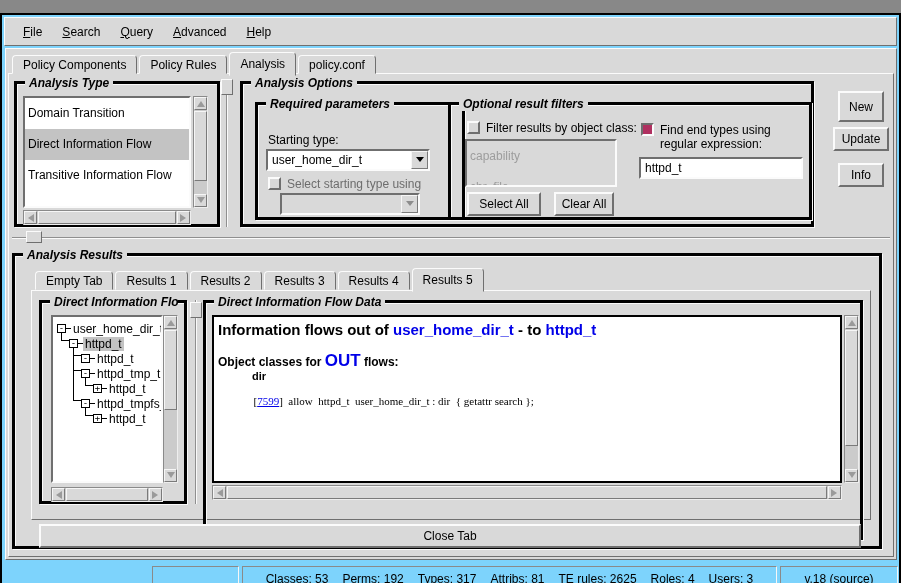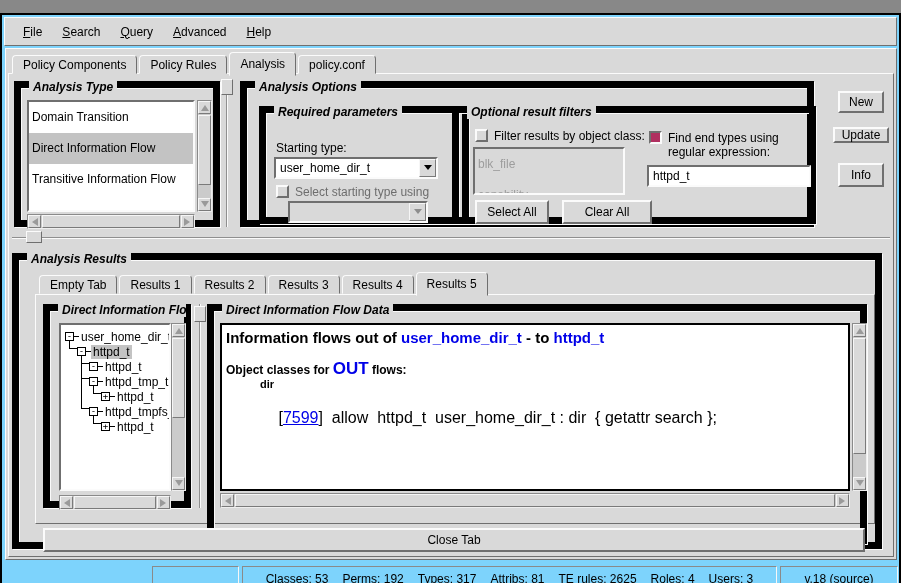--- a/index.html
+++ b/index.html
@@ -4,21 +4,21 @@
 <style>
   * { margin:0; padding:0; box-sizing:border-box; }
   html,body { background:#888; }
   #window {
     position:relative; width:901px; height:583px; margin:13px auto;
     background:#7dd3fc; border:2px solid #000; overflow:hidden;
     font-family:"Liberation Sans", sans-serif; font-size:12px; color:#000;
   }
   .abs { position:absolute; }
   .raised1 { border:1px solid; border-color:#fbfbfb #6f6f6f #6f6f6f #fbfbfb; background:#d9d9d9; }
-  .lframe { position:absolute; border:7px solid #000000; box-shadow: inset 1px 1px 0 #fafafa, 1px 1px 0 #fafafa; }
+  .lframe { position:absolute; border:3px solid #000000; box-shadow: inset 1px 1px 0 #fafafa, 1px 1px 0 #fafafa; }
   .legend { position:absolute; top:-8px; left:8px; background:#d9d9d9; padding:0 4px;
             font-weight:bold; font-style:italic; font-size:12px; white-space:nowrap; line-height:14px; }
   .legend.clip { max-width:128px; overflow:hidden; }
   .btn { display:flex; align-items:center; justify-content:center; cursor:default;
          border:2px solid; border-color:#fbfbfb #6f6f6f #6f6f6f #fbfbfb; background:#d9d9d9; font-size:12px; }
   
   .menubar { display:flex; align-items:center; padding-left:8px; }
   .menu-item { padding:4px 10px; white-space:nowrap; }
   .menu-item .u { text-decoration:underline; }
   
@@ -65,21 +65,21 @@
   .trow { position:absolute; height:15px; display:flex; align-items:center; white-space:nowrap; }
   .tbox { width:9px; height:9px; border:1px solid #000; background:#fff; font-size:9px; line-height:7px;
           text-align:center; flex:0 0 9px; font-family:"DejaVu Sans Mono", monospace; }
   .tstem { width:5px; height:1px; background:#000; }
   .tlabel { padding:0 2px; }
   .tlabel.sel { background:#c3c3c3; }
   .tline { position:absolute; background:#000; }
   
   .textarea { position:absolute; background:#fff; border:2px solid #000; overflow:hidden; }
   .blue { color:#0000e8; }
-  .rule-line { font-family:Liberation Sans, sans-serif; font-size:16px; white-space:pre; }
+  .rule-line { font-family:Liberation Serif, serif; font-size:11px; white-space:pre; }
   .rule-line a { color:#0000e8; text-decoration:underline; }
   
   .statseg { position:absolute; height:25px; border:1px solid; border-color:#8a8a8a #f6f6f6 #f6f6f6 #8a8a8a;
              display:flex; align-items:center; justify-content:center; }
   .statseg span { margin:0 7px; white-space:nowrap; }
   input.entry { background:#fff; border:2px solid; border-color:#6f6f6f #fbfbfb #fbfbfb #6f6f6f;
                 font-family:"Liberation Sans", sans-serif; font-size:12px; padding:1px 4px; }
 </style>
 </head>
 <body>
@@ -158,36 +158,35 @@
       </div>
     </div>
 
     <div class="lframe" style="left:205px; top:18px; width:364px; height:118px;">
       <span class="legend">Optional result filters</span>
       <div class="chkrow abs" style="left:16px; top:16px;">
         <span class="chk"></span>
         <span>Filter results by object class:</span>
       </div>
       <div class="listbox disabled abs" style="left:14px; top:34px; width:152px; height:48px;">
-        <div class="li">blk_file</div>
         <div class="li">capability</div>
         <div class="li">chr_file</div>
       </div>
       <div class="btn abs" style="left:16px; top:87px; width:74px; height:24px;">Select All</div>
-      <div class="btn abs" style="left:103px; top:87px; width:90px; height:24px;">Clear All</div>
+      <div class="btn abs" style="left:103px; top:87px; width:60px; height:24px;">Clear All</div>
       <div class="chkrow abs" style="left:190px; top:18px; width:164px;">
         <span class="chk on"></span>
         <span>Find end types using regular expression:</span>
       </div>
       <input class="entry abs" style="left: 188px; top: 52px; width: 164px; height: 22px;" value="httpd_t">
     </div>
   </div>
 
-  <div class="btn abs" style="left:836px; top:76px; width:46px; height:22px;">New</div>
-  <div class="btn abs" style="left:831px; top:112px; width:56px; height:16px;">Update</div>
+  <div class="btn abs" style="left:836px; top:76px; width:46px; height:31px;">New</div>
+  <div class="btn abs" style="left:831px; top:112px; width:56px; height:24px;">Update</div>
   <div class="btn abs" style="left:836px; top:148px; width:46px; height:24px;">Info</div>
 
   <div class="hsash-line" style="left:10px; top:222px; width:878px;"></div>
   <div class="sash-handle" style="left:24px; top:216px; width:16px; height:12px;"></div>
 
   <div class="lframe" style="left:10px; top:238px; width:870px; height:296px;">
     <span class="legend">Analysis Results</span>
 
     <div class="abs raised1" style="left:16px; top:34px; width:840px; height:230px;"></div>
 

